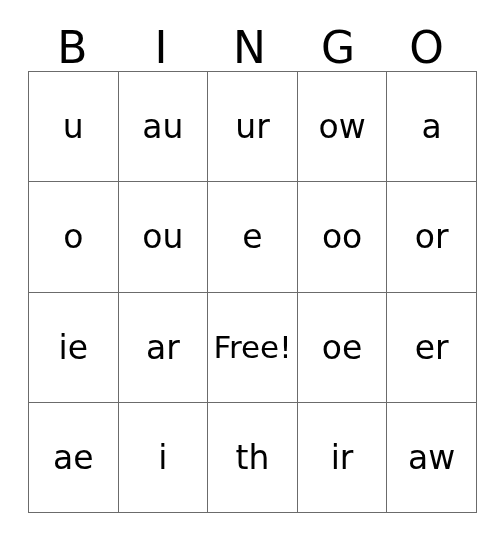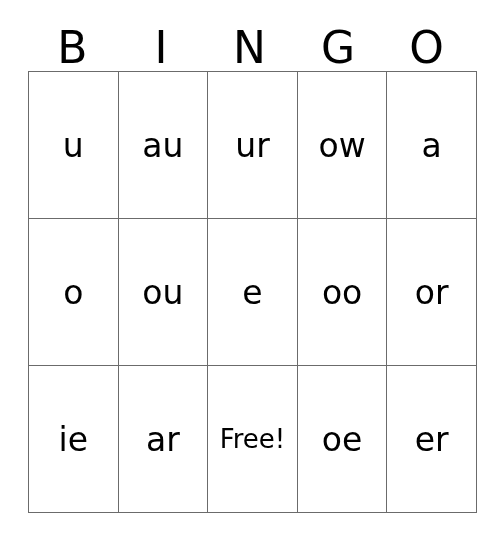--- a/index.html
+++ b/index.html
@@ -74,21 +74,21 @@
     font-size: 33px;
     line-height: 1;
     font-weight: 400;
     color: #000000;
     background: #ffffff;
     padding: 0;
     overflow: hidden;
     white-space: nowrap;
   }
   .bingo-cell.free-cell {
-    font-size: 26px;
+    font-size: 31px;
     margin-top: 32px;
   }
 </style>
 </head>
 <body>
 
 <div id="bingo-card">
 
   <div id="header-row">
     <div class="header-letter">B</div>
@@ -114,16 +114,23 @@
         <td class="bingo-cell">oo</td>
         <td class="bingo-cell">or</td>
       </tr>
       <tr>
         <td class="bingo-cell">ie</td>
         <td class="bingo-cell">ar</td>
         <td class="bingo-cell free-cell">Free!</td>
         <td class="bingo-cell">oe</td>
         <td class="bingo-cell">er</td>
       </tr>
+      <tr>
+        <td class="bingo-cell">ae</td>
+        <td class="bingo-cell">i</td>
+        <td class="bingo-cell">th</td>
+        <td class="bingo-cell">ir</td>
+        <td class="bingo-cell">aw</td>
+      </tr>
     </tbody>
   </table>
 
 </div>
 
 </body></html>

